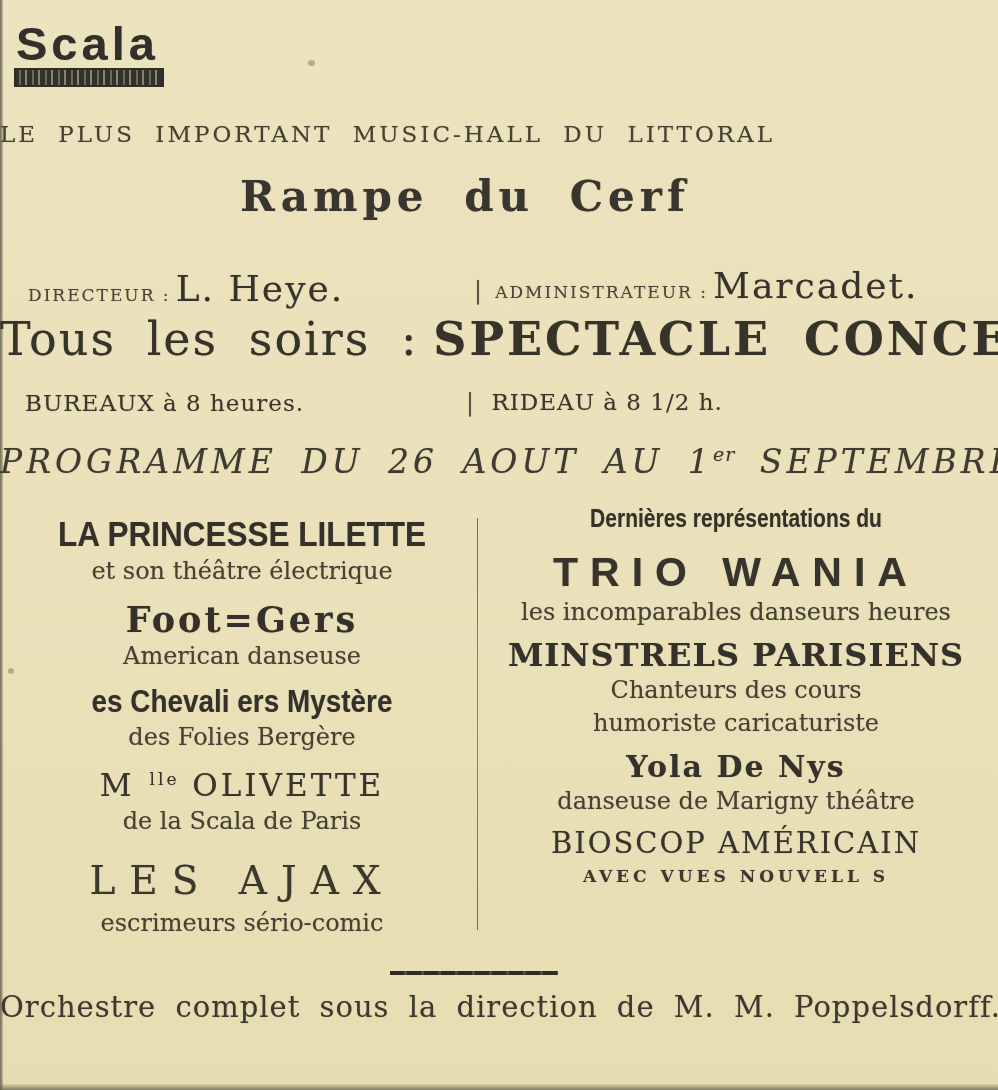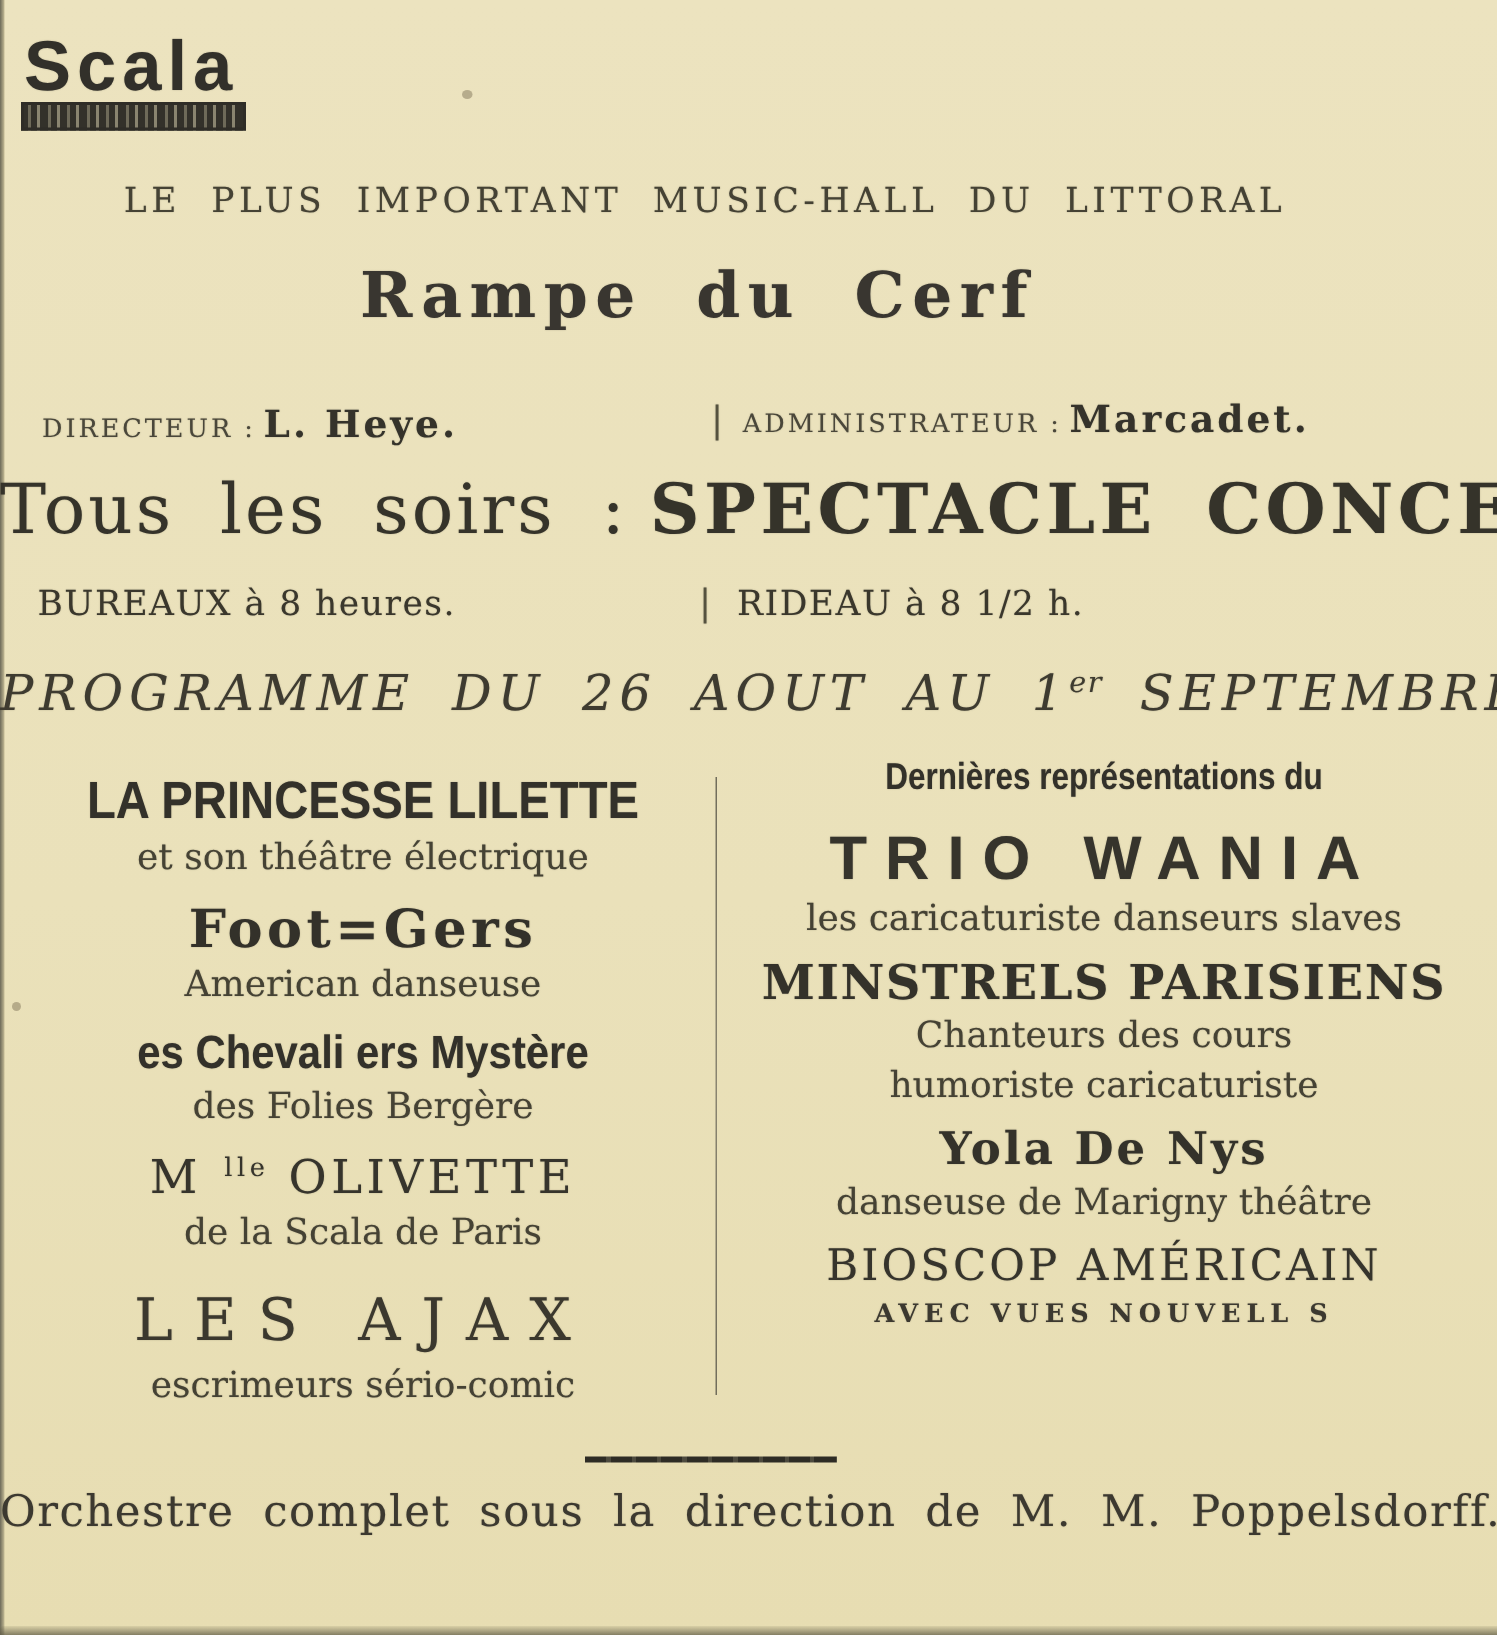--- a/index.html
+++ b/index.html
@@ -40,35 +40,35 @@
   .brand-bar{
     position:absolute;left:14px;top:68px;width:150px;height:19px;
     background:
       repeating-linear-gradient(90deg,#33312a 0 5px,#6e6a59 5px 7px,#33312a 7px 11px,#8a8570 11px 13px),
       #33312a;
     box-shadow:inset 0 0 0 2px #2f2d27;
   }
 
   .tagline{
     position:absolute;left:0;top:121px;width:940px;
-    text-align:center;font-size:23px;letter-spacing:3px;word-spacing:10px;
+    font-size:23px;letter-spacing:3px;word-spacing:10px;
     color:#45423４;
     color:#454234;
   }
   .venue{
     position:absolute;left:0;top:172px;width:930px;
     text-align:center;font-weight:bold;font-size:42px;
     letter-spacing:5px;word-spacing:16px;color:#393630;
   }
 
   
   .staff-left{position:absolute;left:28px;top:268px;white-space:nowrap;}
   .staff-right{position:absolute;left:474px;top:265px;white-space:nowrap;}
   .staff-label{font-size:17px;letter-spacing:2px;color:#4a473a;}
-  .staff-name{font-size:25px;font-weight:bold;letter-spacing:2px;color:#35332b;}
+  .staff-name{font-size:36px;font-weight:normal;letter-spacing:2px;color:#35332b;}
   .pipe{font-size:24px;color:#55523f;padding-right:8px;}
 
   .show-row{
     position:absolute;left:0;top:314px;width:998px;
     text-align:center;font-size:46px;line-height:1.1;
     color:#35332a;white-space:nowrap;
   }
   .show-prefix{letter-spacing:2px;word-spacing:14px;}
   .show-title{font-weight:bold;letter-spacing:3px;word-spacing:14px;}
 
@@ -196,21 +196,21 @@
     <div class="olivette"><span>M</span><sup>lle</sup><span> OLIVETTE</span></div>
     <div class="act-desc">de la Scala de Paris</div>
 
     <div class="ajax">LES AJAX</div>
     <div class="act-desc mt10">escrimeurs sério-comic</div>
   </div>
 
   <div class="col col-right">
     <div class="intro-cond">Dernières représentations du</div>
     <div class="trio">TRIO WANIA</div>
-    <div class="act-desc mt6">les caricaturiste danseurs slaves</div>
+    <div class="act-desc mt6">les incomparables danseurs heures</div>
 
     <div class="minstrels">MINSTRELS PARISIENS</div>
     <div class="act-desc mt6">Chanteurs des cours</div>
 
     <div class="act-desc mt6">humoriste caricaturiste</div>
 
     <div class="yola">Yola De Nys</div>
     <div class="act-desc mt6">danseuse de Marigny théâtre</div>
 
     <div class="bioscop">BIOSCOP AMÉRICAIN</div>

